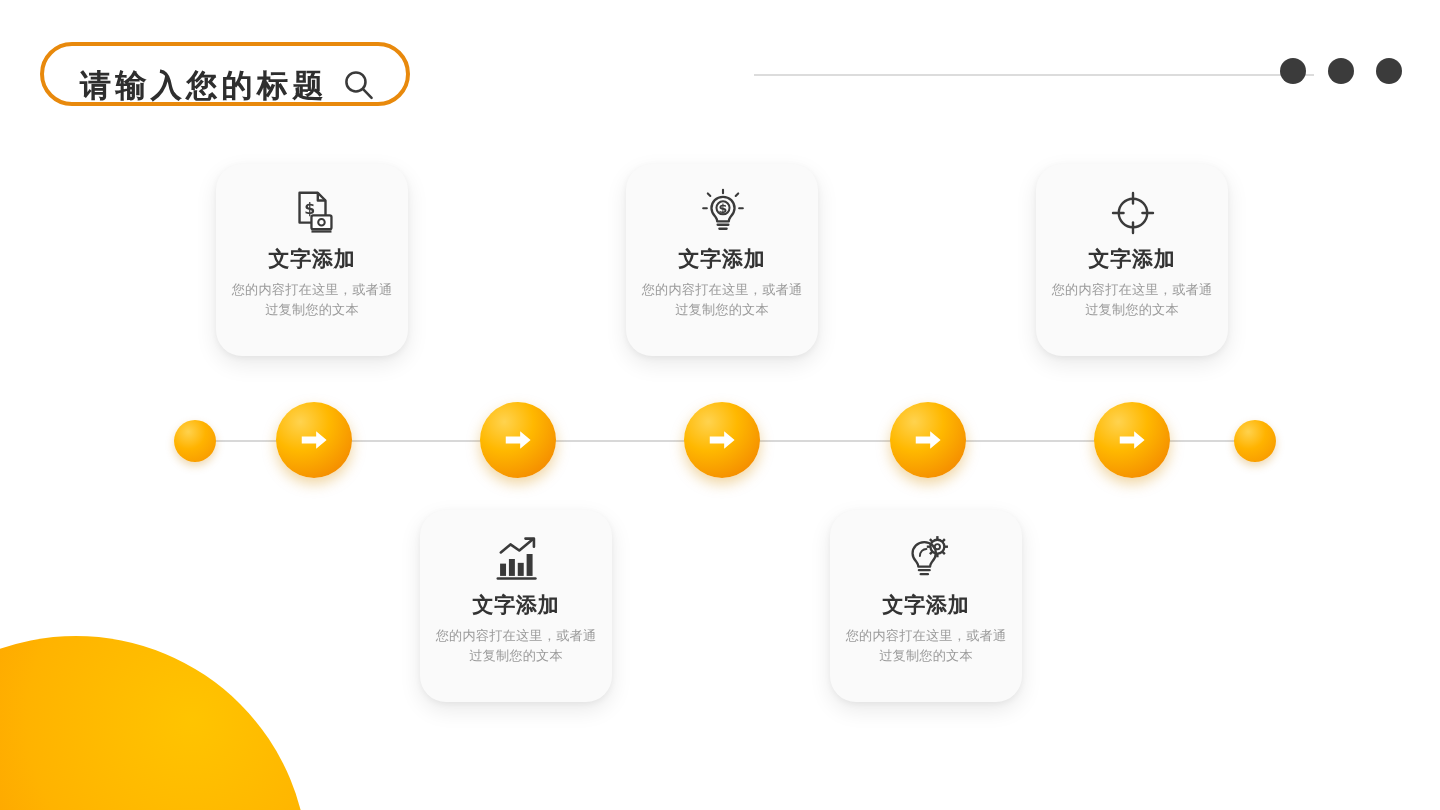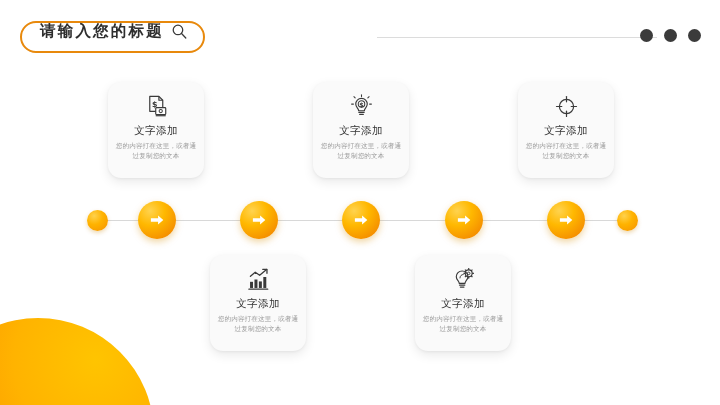--- a/index.html
+++ b/index.html
@@ -25,21 +25,21 @@
     background:radial-gradient(circle at 75% 18%, #FFC400 0%, #FFB300 32%, #FB8C00 72%, #F57C00 100%);
     z-index:0;
   }
 
   
   .title-pill {
     position:absolute;
     left:20px; top:21px;
     height:32px;
     padding:0 15px 0 18px;
-    display:flex; align-items:flex-start; gap:7px;
+    display:flex; align-items:flex-end; gap:7px;
     border:2.2px solid #E8890C;
     border-radius:17px;
     background:#ffffff;
     z-index:6;
   }
   .title-text {
     font-size:15.5px;
     font-weight:700;
     color:#2e2e2e;
     letter-spacing:2.2px;
@@ -113,21 +113,21 @@
     z-index:5;
   }
   .card-icon {
     width:26px; height:26px;
     display:flex; align-items:center; justify-content:center;
     margin-bottom:6px;
   }
   .card-icon svg { display:block; }
   .card-title {
     font-size:10.5px;
-    font-weight:400;
+    font-weight:700;
     color:#333333;
     letter-spacing:0.4px;
     line-height:1.1;
     margin-bottom:4px;
   }
   .card-body {
     font-size:6.6px;
     color:#9a9a9a;
     line-height:1.58;
     text-align:center;

